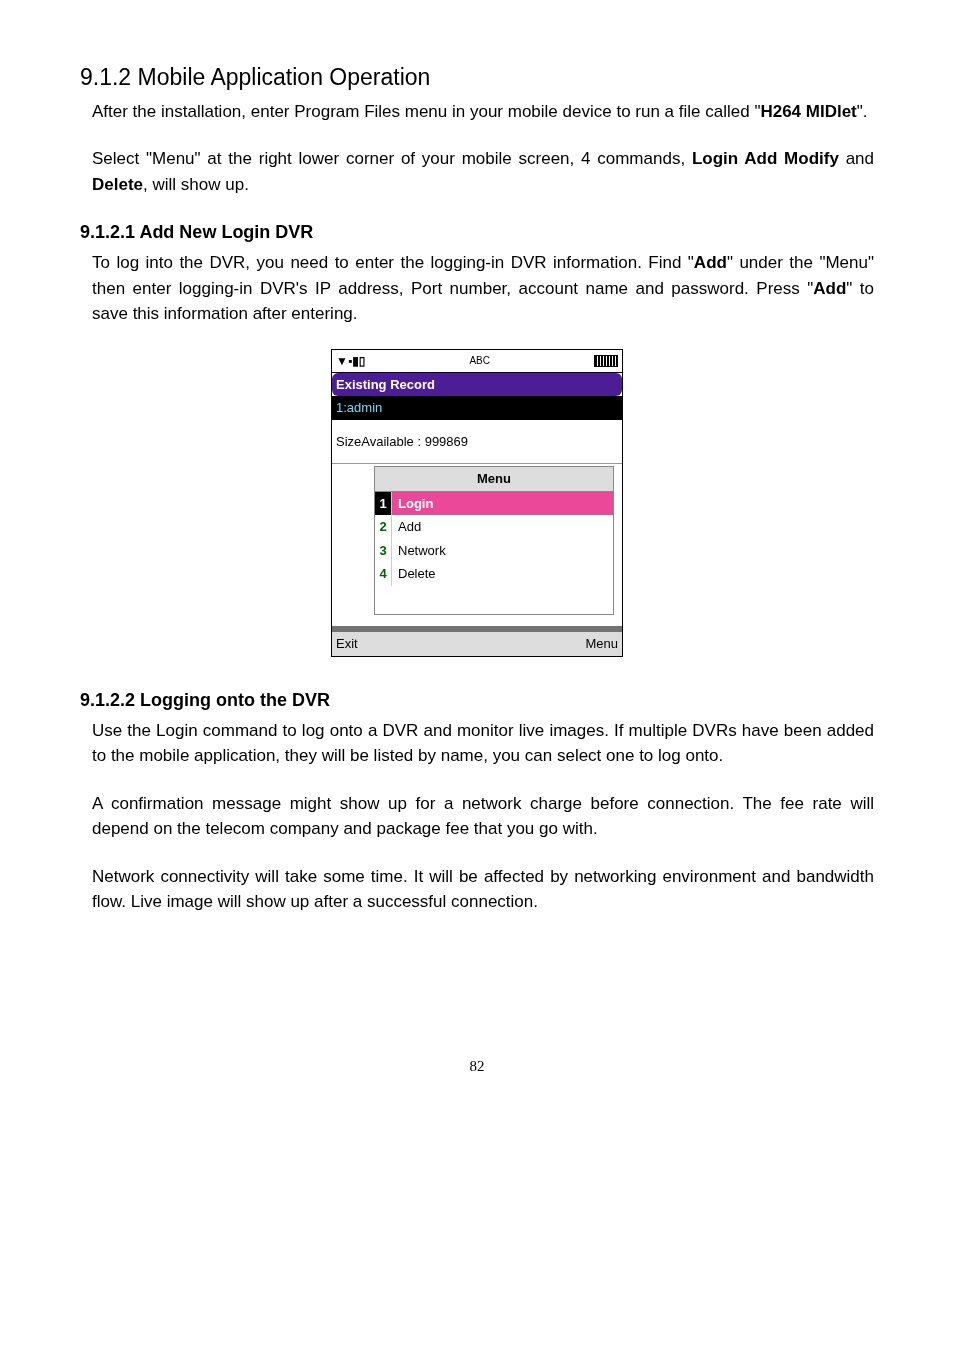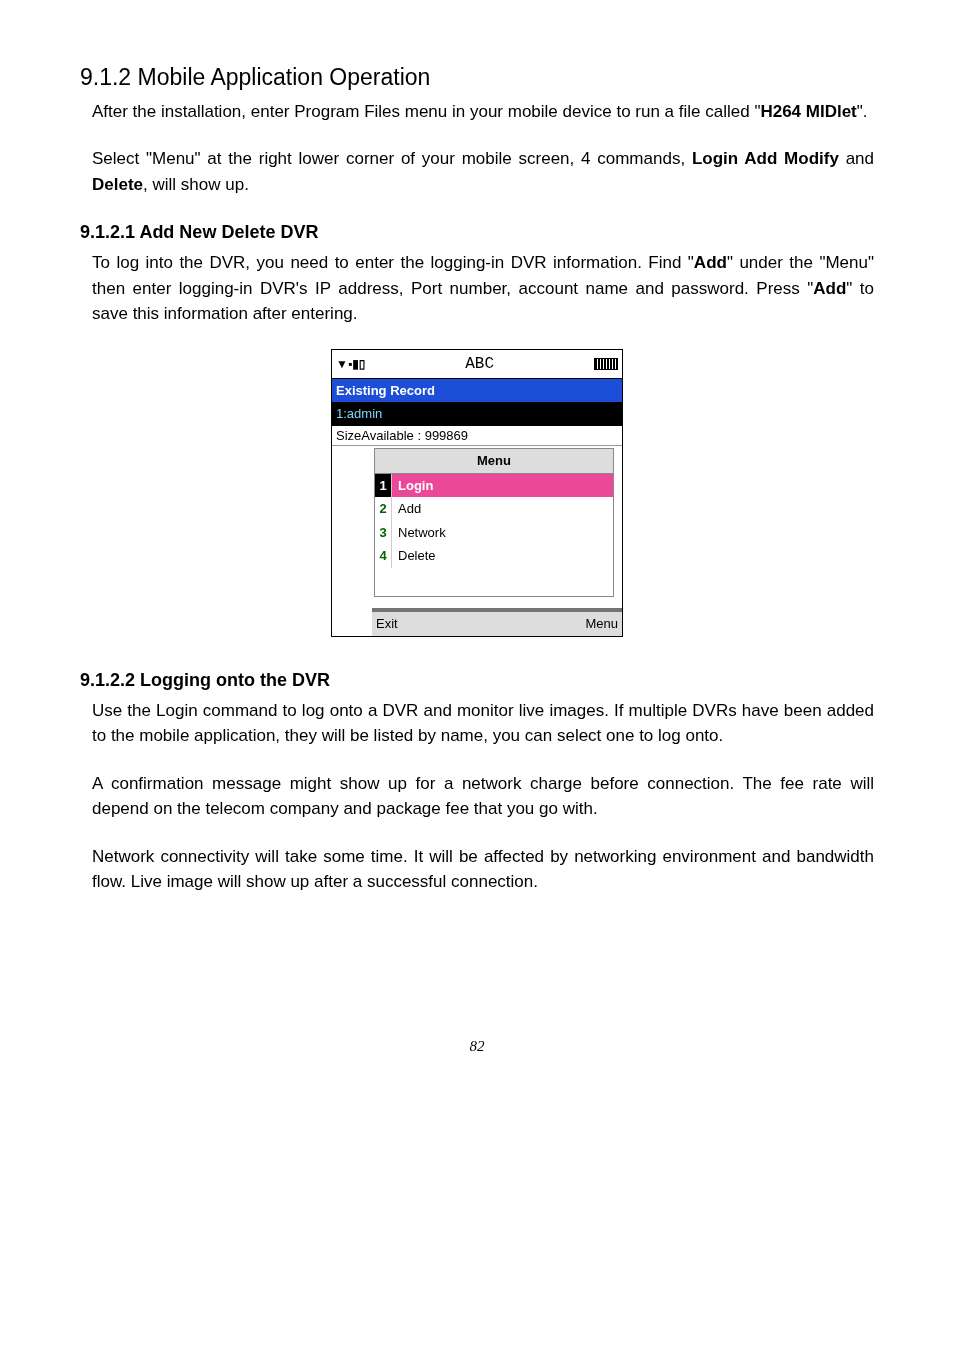--- a/index.html
+++ b/index.html
@@ -43,43 +43,43 @@
     align-items: center;
     padding: 2px 4px;
     border-bottom: 1px solid #000;
     background: #fff;
   }
   .signal {
     font-weight: bold;
     font-size: 12px;
   }
   .abc {
-    font-size: 16px;
-    font-family: Liberation Mono, monospace;
+    font-size: 10px;
   }
   .battery {
     width: 22px;
     height: 10px;
     border: 1px solid #000;
     position: relative;
     background: repeating-linear-gradient(90deg, #000 0 2px, #fff 2px 3px);
   }
   .title-bar {
-    background: #1d4ed8;
+    background: #4c1d95;
     color: #fff;
     font-weight: bold;
     padding: 2px 4px;
+    border-radius: 6px;
   }
   .selected-row {
     background: #000;
     color: #7dd3fc;
     padding: 2px 4px;
   }
   .info-row {
-    padding: 0 4px;
+    padding: 12px 4px;
     border-bottom: 1px solid #999;
   }
   .menu-area {
     position: relative;
     padding-left: 42px;
     height: 160px;
   }
   .menu-box {
     border: 1px solid #888;
     background: #fff;
@@ -116,45 +116,43 @@
   }
   .menu-item.sel .menu-num {
     color: #fff;
     background: #000;
   }
   .softkeys {
     display: flex;
     justify-content: space-between;
     padding: 2px 4px;
     background: #ddd;
-    border-top: 4px solid #737373;
-    margin-left: 40px;
+    border-top: 6px solid #737373;
   }
   .page-num {
     text-align: center;
     font-family: "Times New Roman", serif;
     font-size: 15px;
     margin-top: 140px;
-    font-style: italic;
   }
 </style>
 </head>
 <body>
 
 <h2>9.1.2 Mobile Application Operation</h2>
 
 <p>
   <span>After the installation, enter Program Files menu in your mobile device to run a file called "</span><b>H264 MIDlet</b><span>".</span>
 </p>
 
 <p class="justify">
   <span>Select "Menu" at the right lower corner of your mobile screen, 4 commands, </span><b>Login Add Modify</b><span> and </span><b>Delete</b><span>, will show up.</span>
 </p>
 
-<h3>9.1.2.1 Add New Delete DVR</h3>
+<h3>9.1.2.1 Add New Login DVR</h3>
 
 <p class="justify">
   <span>To log into the DVR, you need to enter the logging-in DVR information. Find "</span><b>Add</b><span>" under the "Menu" then enter logging-in DVR's IP address, Port number, account name and password. Press "</span><b>Add</b><span>" to save this information after entering.</span>
 </p>
 
 <div class="screenshot">
   <div class="status-bar">
     <span class="signal">▼▪▮▯</span>
     <span class="abc">ABC</span>
     <span class="battery"></span>

